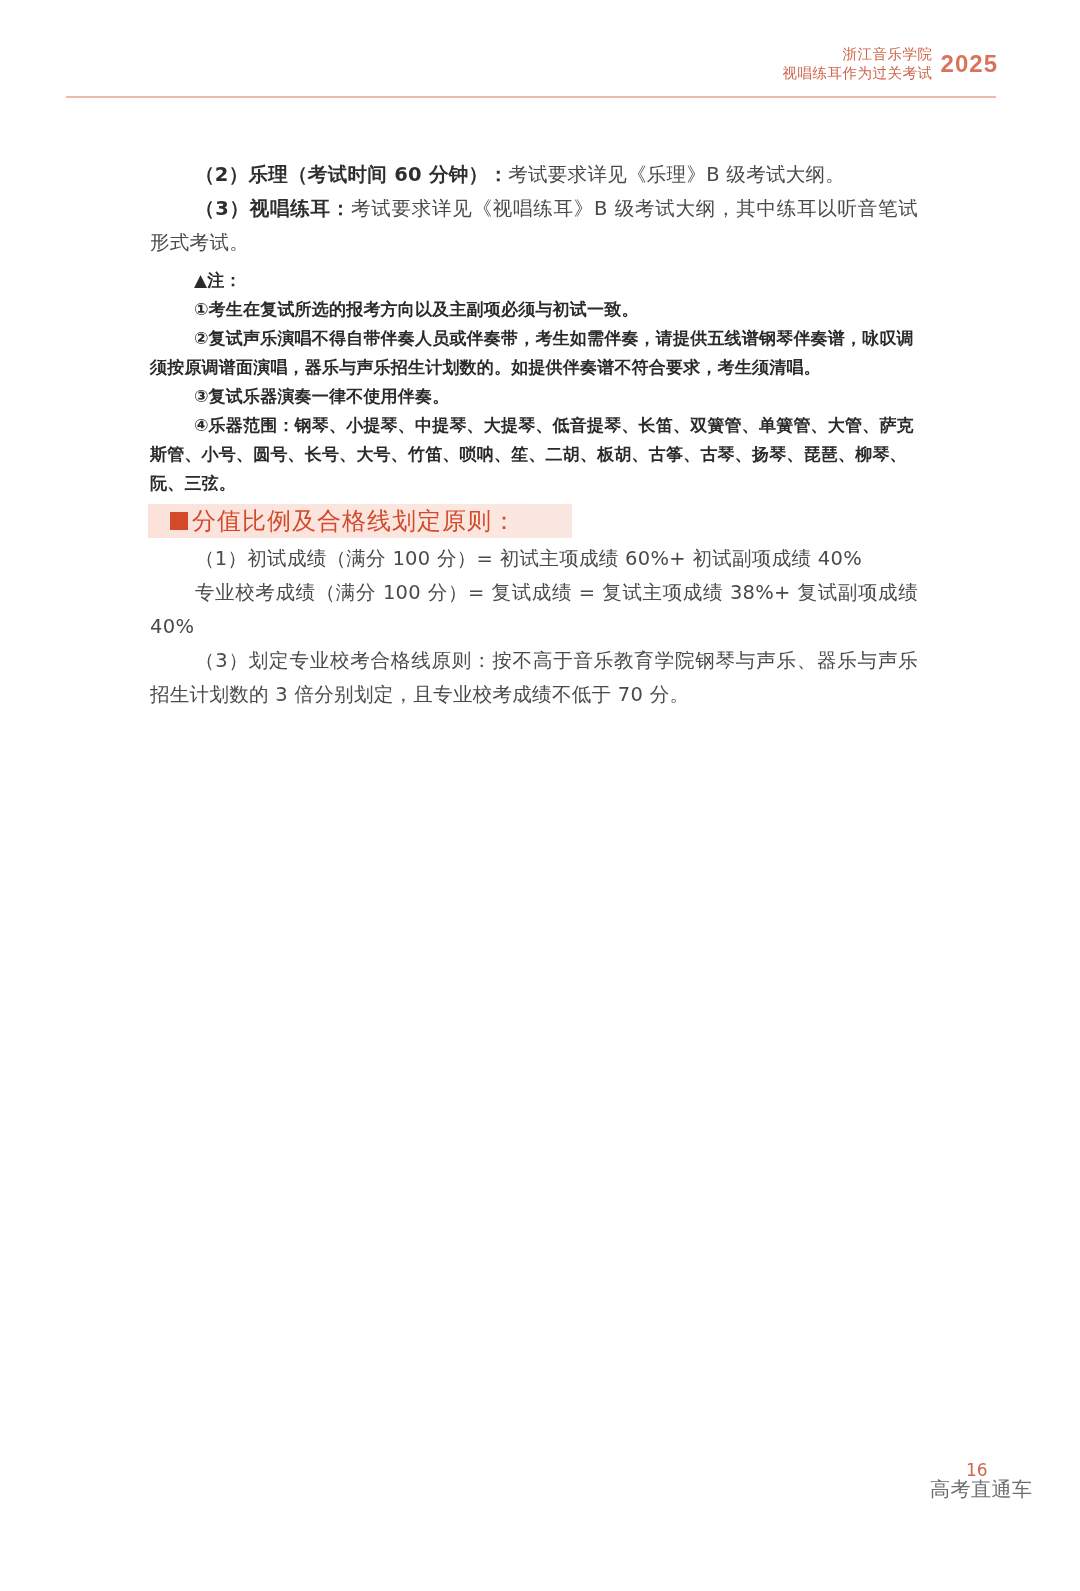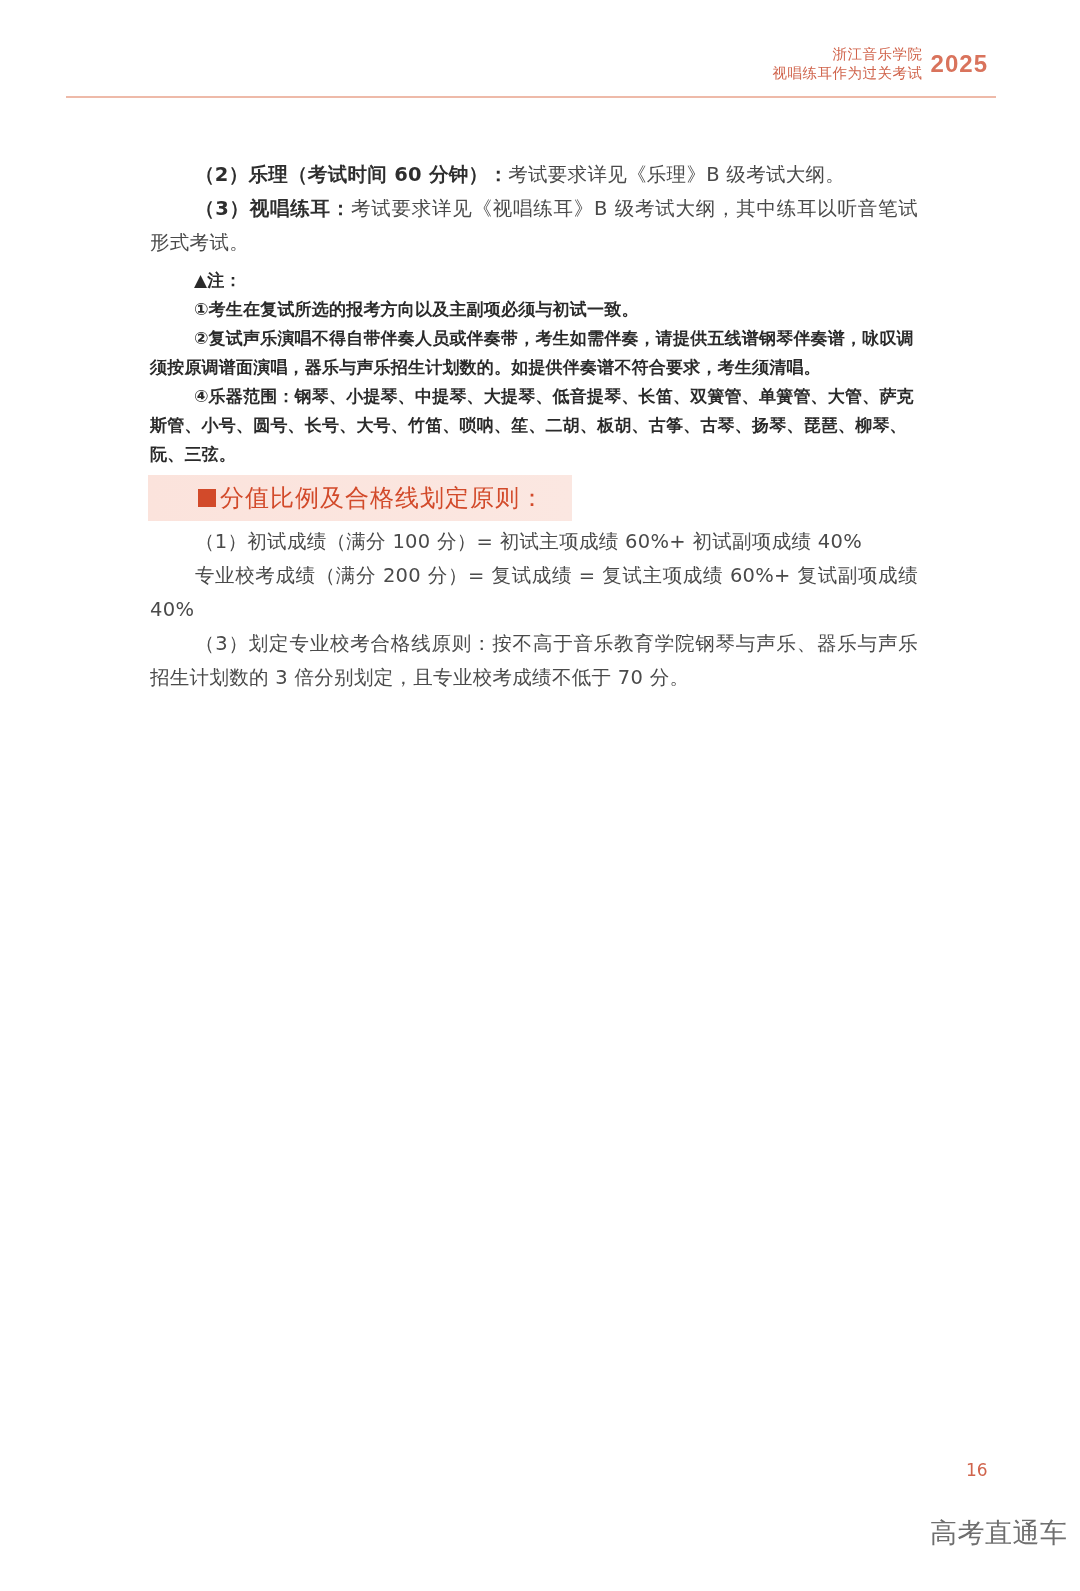--- a/index.html
+++ b/index.html
@@ -1,46 +1,46 @@
 <!DOCTYPE html>
 <html><head>
 <meta charset="utf-8">
 <style>
   html, body { margin: 0; padding: 0; background: #ffffff; }
   body {
     width: 1080px; height: 1591px; position: relative; overflow: hidden;
     font-family: "DejaVu Sans", "Liberation Sans", sans-serif;
     color: #3a3a3a;
   }
-  .header { position: absolute; top: 44px; right: 92px; display: flex; align-items: center; }
+  .header { position: absolute; top: 44px; right: 82px; display: flex; align-items: center; }
   .header-titles { text-align: right; margin-right: 8px; }
   .header-line1, .header-line2 {
     font-size: 14.5px; line-height: 19px; color: #d0644c; letter-spacing: 0.5px;
   }
   .header-year {
     font-family: "Liberation Sans", "DejaVu Sans", sans-serif;
     font-size: 24px; font-weight: bold; color: #d9735c; letter-spacing: 1px; line-height: 40px;
   }
   .header-rule { position: absolute; top: 96px; left: 66px; width: 930px; height: 2px; background: #eebaa9; }
 
   .content { position: absolute; left: 150px; top: 158px; width: 768px; }
   .p { font-size: 19.5px; line-height: 34px; color: #4a4a4a; margin: 0; text-align: justify; letter-spacing: 0.3px; }
   .indent { text-indent: 45px; }
   .b { font-weight: bold; color: #2e2e2e; }
   .note { font-size: 17px; line-height: 29px; font-weight: bold; color: #2a2a2a; margin: 0; letter-spacing: 0.2px; }
   .note-indent { text-indent: 44px; }
   .section-head {
-    margin: 6px 0 4px -2px; width: 424px; height: 46px;
+    margin: 6px 0 4px -2px; width: 424px; height: 34px;
     background: linear-gradient(90deg, #fbe3dc 0%, #fbe7e1 100%);
-    display: flex; align-items: center; padding-left: 50px; box-sizing: border-box;
+    display: flex; align-items: center; padding-left: 22px; box-sizing: border-box;
   }
   .section-square { width: 18px; height: 18px; background: #d24a2a; margin-right: 4px; flex: none; }
   .section-title { font-size: 24px; color: #d24a2a; letter-spacing: 1px; }
   .page-number { position: absolute; top: 1460px; left: 966px; font-size: 17px; color: #d0644c; }
-  .watermark { position: absolute; top: 1515px; left: 930px; font-size: 27px; color: #6e6e6e; letter-spacing: 0.5px; }
+  .watermark { position: absolute; top: 1476px; left: 930px; font-size: 20px; color: #6e6e6e; letter-spacing: 0.5px; }
 </style>
 </head>
 <body>
 
 <div class="header">
   <div class="header-titles">
     <div class="header-line1">浙江音乐学院</div>
     <div class="header-line2">视唱练耳作为过关考试</div>
   </div>
   <div class="header-year">2025</div>
@@ -52,27 +52,28 @@
     <span class="b">（2）乐理（考试时间 60 分钟）：</span><span>考试要求详见《乐理》B 级考试大纲。</span>
   </p>
   <p class="p indent">
     <span class="b">（3）视唱练耳：</span><span>考试要求详见《视唱练耳》B 级考试大纲，其中练耳以听音笔试形式考试。</span>
   </p>
 
   <div style="margin-top:6px;">
     <p class="note note-indent">▲注：</p>
     <p class="note note-indent">①考生在复试所选的报考方向以及主副项必须与初试一致。</p>
     <p class="note note-indent">②复试声乐演唱不得自带伴奏人员或伴奏带，考生如需伴奏，请提供五线谱钢琴伴奏谱，咏叹调须按原调谱面演唱，器乐与声乐招生计划数的。如提供伴奏谱不符合要求，考生须清唱。</p>
+    <p class="note note-indent">③复试乐器演奏一律不使用伴奏。</p>
     <p class="note note-indent">④乐器范围：钢琴、小提琴、中提琴、大提琴、低音提琴、长笛、双簧管、单簧管、大管、萨克斯管、小号、圆号、长号、大号、竹笛、唢呐、笙、二胡、板胡、古筝、古琴、扬琴、琵琶、柳琴、阮、三弦。</p>
   </div>
 
   <div class="section-head">
     <span class="section-square"></span>
     <span class="section-title">分值比例及合格线划定原则：</span>
   </div>
 
   <p class="p indent">（1）初试成绩（满分 100 分）= 初试主项成绩 60%+ 初试副项成绩 40%</p>
-  <p class="p indent">专业校考成绩（满分 200 分）= 复试成绩 = 复试主项成绩 60%+ 复试副项成绩 40%</p>
+  <p class="p indent">专业校考成绩（满分 100 分）= 复试成绩 = 复试主项成绩 38%+ 复试副项成绩 40%</p>
   <p class="p indent">（3）划定专业校考合格线原则：按不高于音乐教育学院钢琴与声乐、器乐与声乐招生计划数的 3 倍分别划定，且专业校考成绩不低于 70 分。</p>
 </div>
 
 <div class="page-number">16</div>
 <div class="watermark">高考直通车</div>
 
 </body></html>

